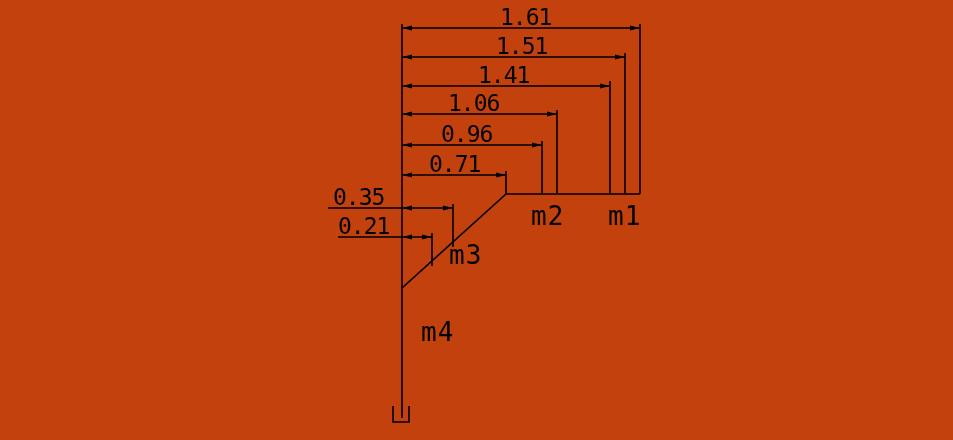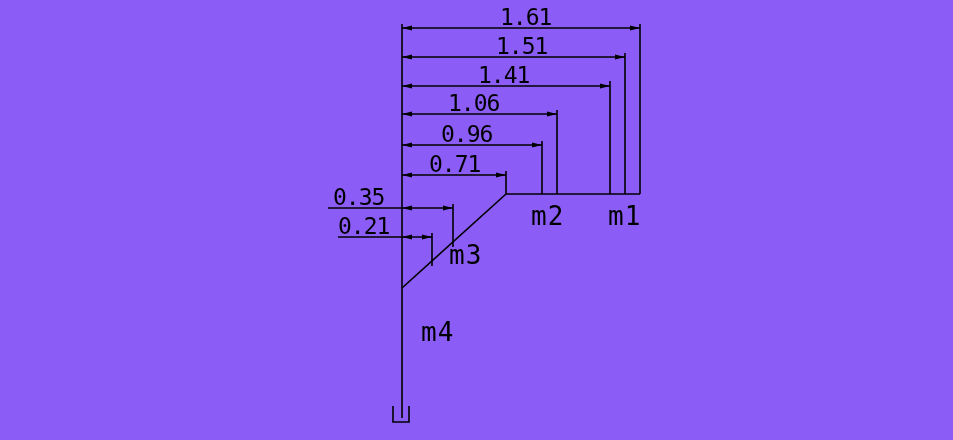--- a/index.html
+++ b/index.html
@@ -7,21 +7,21 @@
     padding: 0;
     background: #ffffff;
     width: 953px;
     height: 440px;
     overflow: hidden;
   }
   .drawing-wrap {
     position: relative;
     width: 953px;
     height: 440px;
-    background: #8b5cf6;
+    background: #c2410c;
   }
   svg line, svg polyline {
     stroke: #000000;
     stroke-width: 1.6;
     fill: none;
   }
   svg polygon {
     fill: #000000;
     stroke: none;
   }

